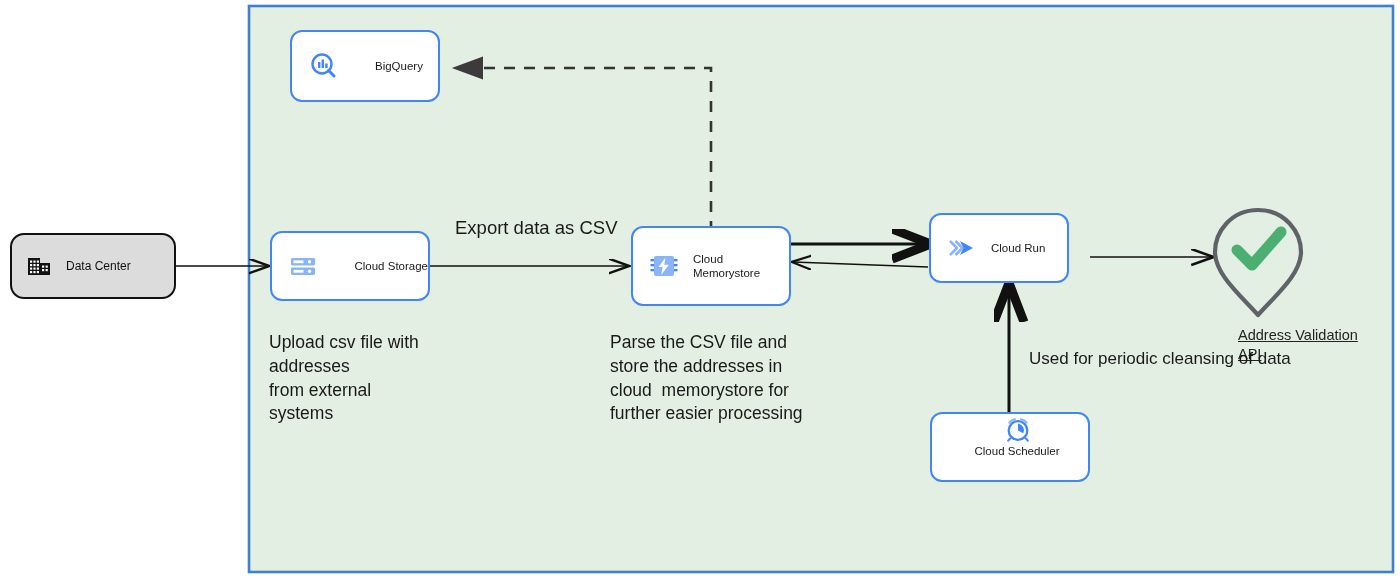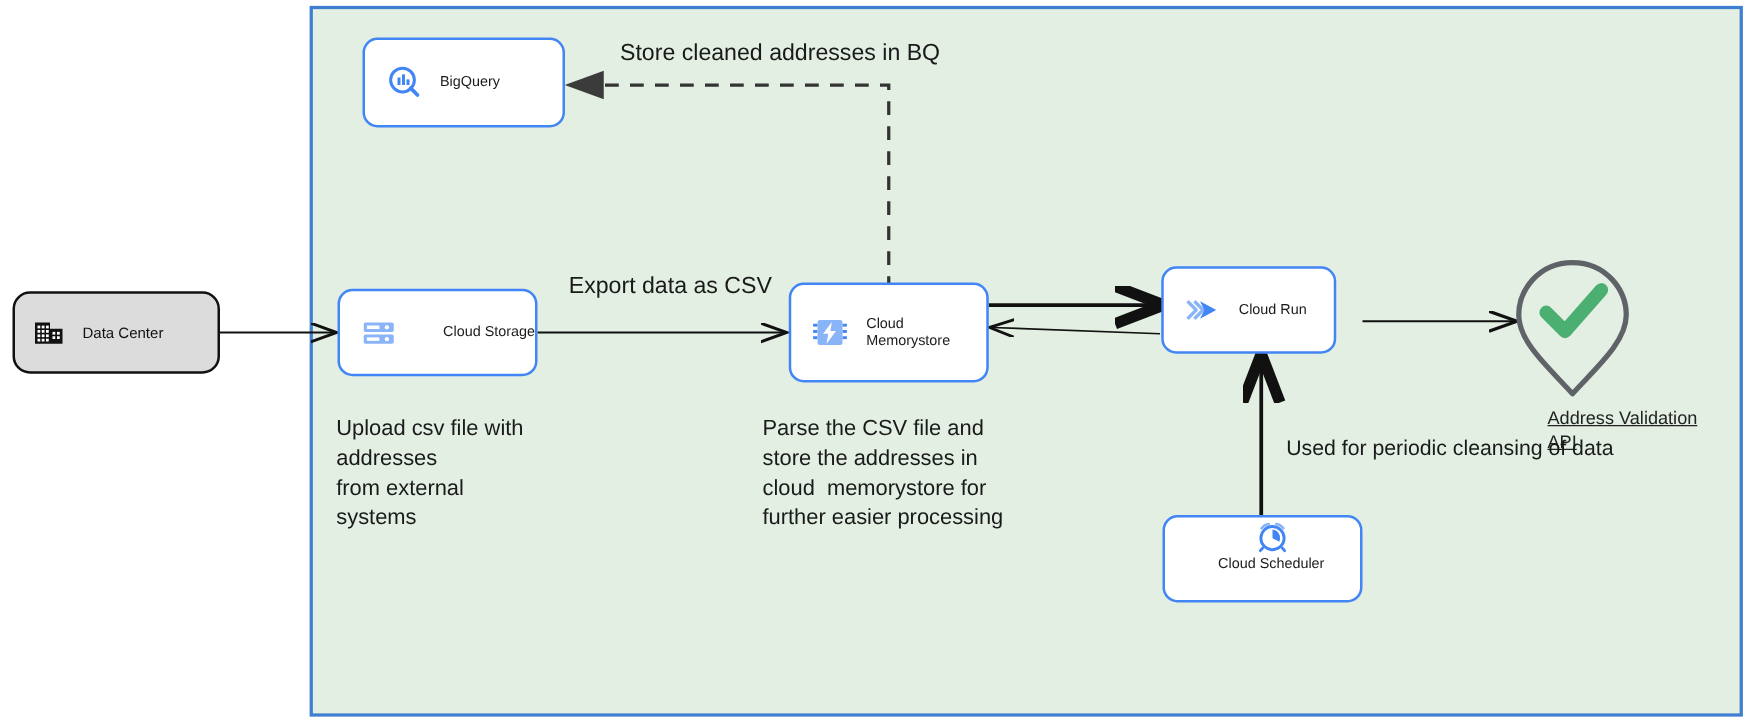--- a/index.html
+++ b/index.html
@@ -83,21 +83,21 @@
           <rect x="16" y="12.5" width="2.2" height="2.2"></rect>
             <rect x="19.6" y="12.5" width="2.2" height="2.2"></rect>
           <rect x="16" y="16" width="2.2" height="2.2"></rect>
             <rect x="19.6" y="16" width="2.2" height="2.2"></rect>
         </g>
       </svg>
     </span>
     <span class="lbl">Data Center</span>
   </div>
 
-  <div class="node gcp-node" style="left:290px;top:30px;width:162px;height:72px;">
+  <div class="node gcp-node" style="left:290px;top:30px;width:150px;height:72px;gap:23px;">
     <span class="icon">
       <svg viewBox="0 0 30 30" width="30" height="30">
         <circle cx="14" cy="13" r="9.5" fill="none" stroke="#4285f4" stroke-width="2.4"></circle>
         <line x1="20.5" y1="19.5" x2="26" y2="25" stroke="#4285f4" stroke-width="3" stroke-linecap="round"></line>
         <rect x="10" y="11" width="2.4" height="6" fill="#4285f4"></rect>
         <rect x="13.6" y="8.5" width="2.4" height="8.5" fill="#4285f4"></rect>
         <rect x="17.2" y="12.5" width="2.4" height="4.5" fill="#4285f4"></rect>
       </svg>
     </span>
     <span class="lbl">BigQuery</span>
@@ -157,21 +157,20 @@
         <line x1="7.2" y1="24.4" x2="5.2" y2="26.6" stroke="#4285f4" stroke-width="2.1" stroke-linecap="round"></line>
         <line x1="22.8" y1="24.4" x2="24.8" y2="26.6" stroke="#4285f4" stroke-width="2.1" stroke-linecap="round"></line>
       </svg>
     </span>
     <span class="lbl">Cloud Scheduler</span>
   </div>
 
   <div class="pin-label" style="left:1238px;top:326px;width:150px;text-decoration:underline;">Address Validation
 API</div>
 
-  <div class="edge-label" style="left:496px;top:31px;">Store cleaned addresses in BQ</div>
 
   <div class="edge-label" style="left:455px;top:217px;">Export data as CSV</div>
 
   <div class="edge-label" style="left:1029px;top:347px;font-size:17px;line-height:1.38;">Used for periodic
 cleansing of data</div>
 
   <div class="note" style="left:269px;top:331px;width:300px;">Upload csv file with
 addresses
 from external
 systems</div>

